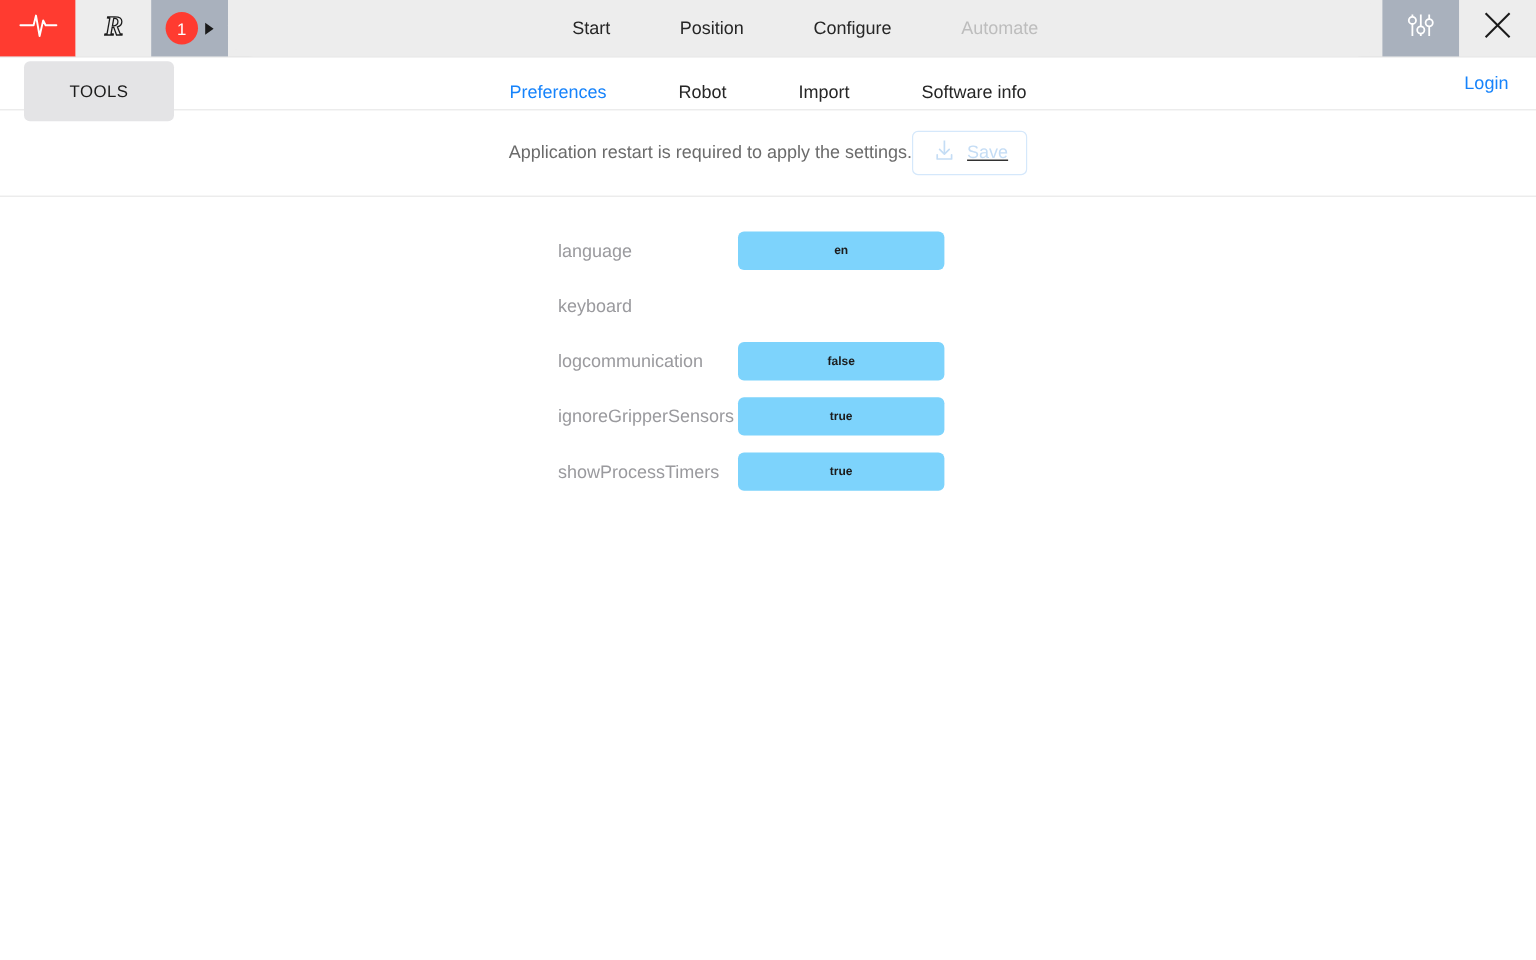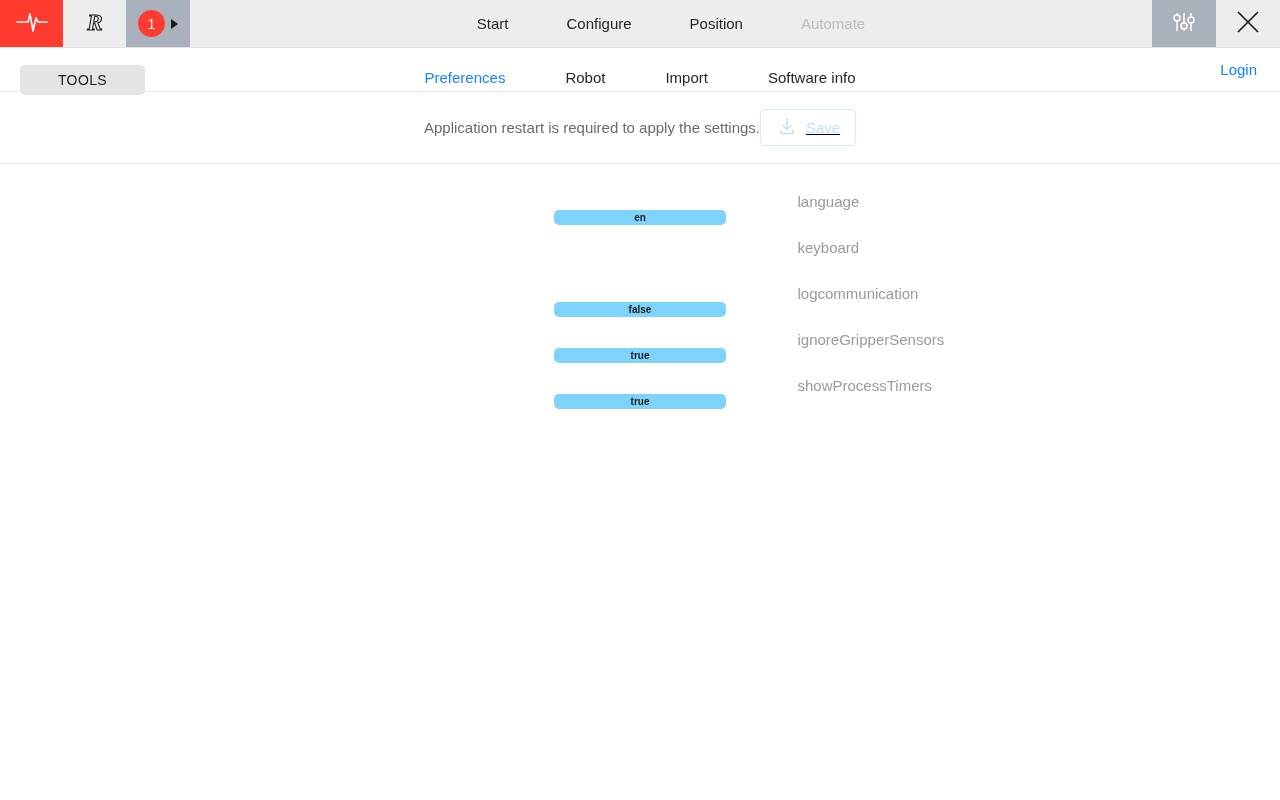--- a/index.html
+++ b/index.html
@@ -113,23 +113,23 @@
     height: 44px;
     background: #ffffff;
     border-bottom: 1px solid #e8e8e8;
     display: flex;
     align-items: center;
     box-sizing: border-box;
   }
   .tools-btn {
     position: absolute;
     left: 20px;
-    top: 17px;
+    top: 3px;
     width: 125px;
-    height: 30px;
+    height: 50px;
     background: #e4e4e6;
     border-radius: 5px;
     display: flex;
     align-items: center;
     justify-content: center;
     font-size: 14px;
     color: #1c1c1c;
     letter-spacing: 0.4px;
     text-align: right;
   }
@@ -191,21 +191,20 @@
 
   
   .content {
     padding-top: 29px;
   }
   .setting-row {
     display: flex;
     align-items: center;
     height: 32px;
     margin-bottom: 14px;
-    flex-direction: column;
   }
   .setting-label {
     width: 465px;
     padding-right: 14px;
     text-align: left;
     box-sizing: border-box;
     font-size: 15px;
     color: #9a9a9e;
     padding-left: 465px;
     width: 615px;
@@ -247,22 +246,22 @@
 
   <div class="tb-badge-panel">
     <div class="badge-circle">
       <span>1</span>
     </div>
     <div class="badge-caret"></div>
   </div>
 
   <div class="tb-nav">
     <div class="tb-nav-item">Start</div>
+    <div class="tb-nav-item">Position</div>
     <div class="tb-nav-item">Configure</div>
-    <div class="tb-nav-item">Position</div>
     <div class="tb-nav-item disabled">Automate</div>
   </div>
 
   <div class="tb-right">
     <div class="tb-sliders">
       <span>
         <svg width="30" height="30" viewBox="0 0 30 30">
           <line x1="8" y1="6" x2="8" y2="24" stroke="#ffffff" stroke-width="1.5"></line>
           <line x1="15" y1="6" x2="15" y2="24" stroke="#ffffff" stroke-width="1.5"></line>
           <line x1="22" y1="6" x2="22" y2="24" stroke="#ffffff" stroke-width="1.5"></line>

